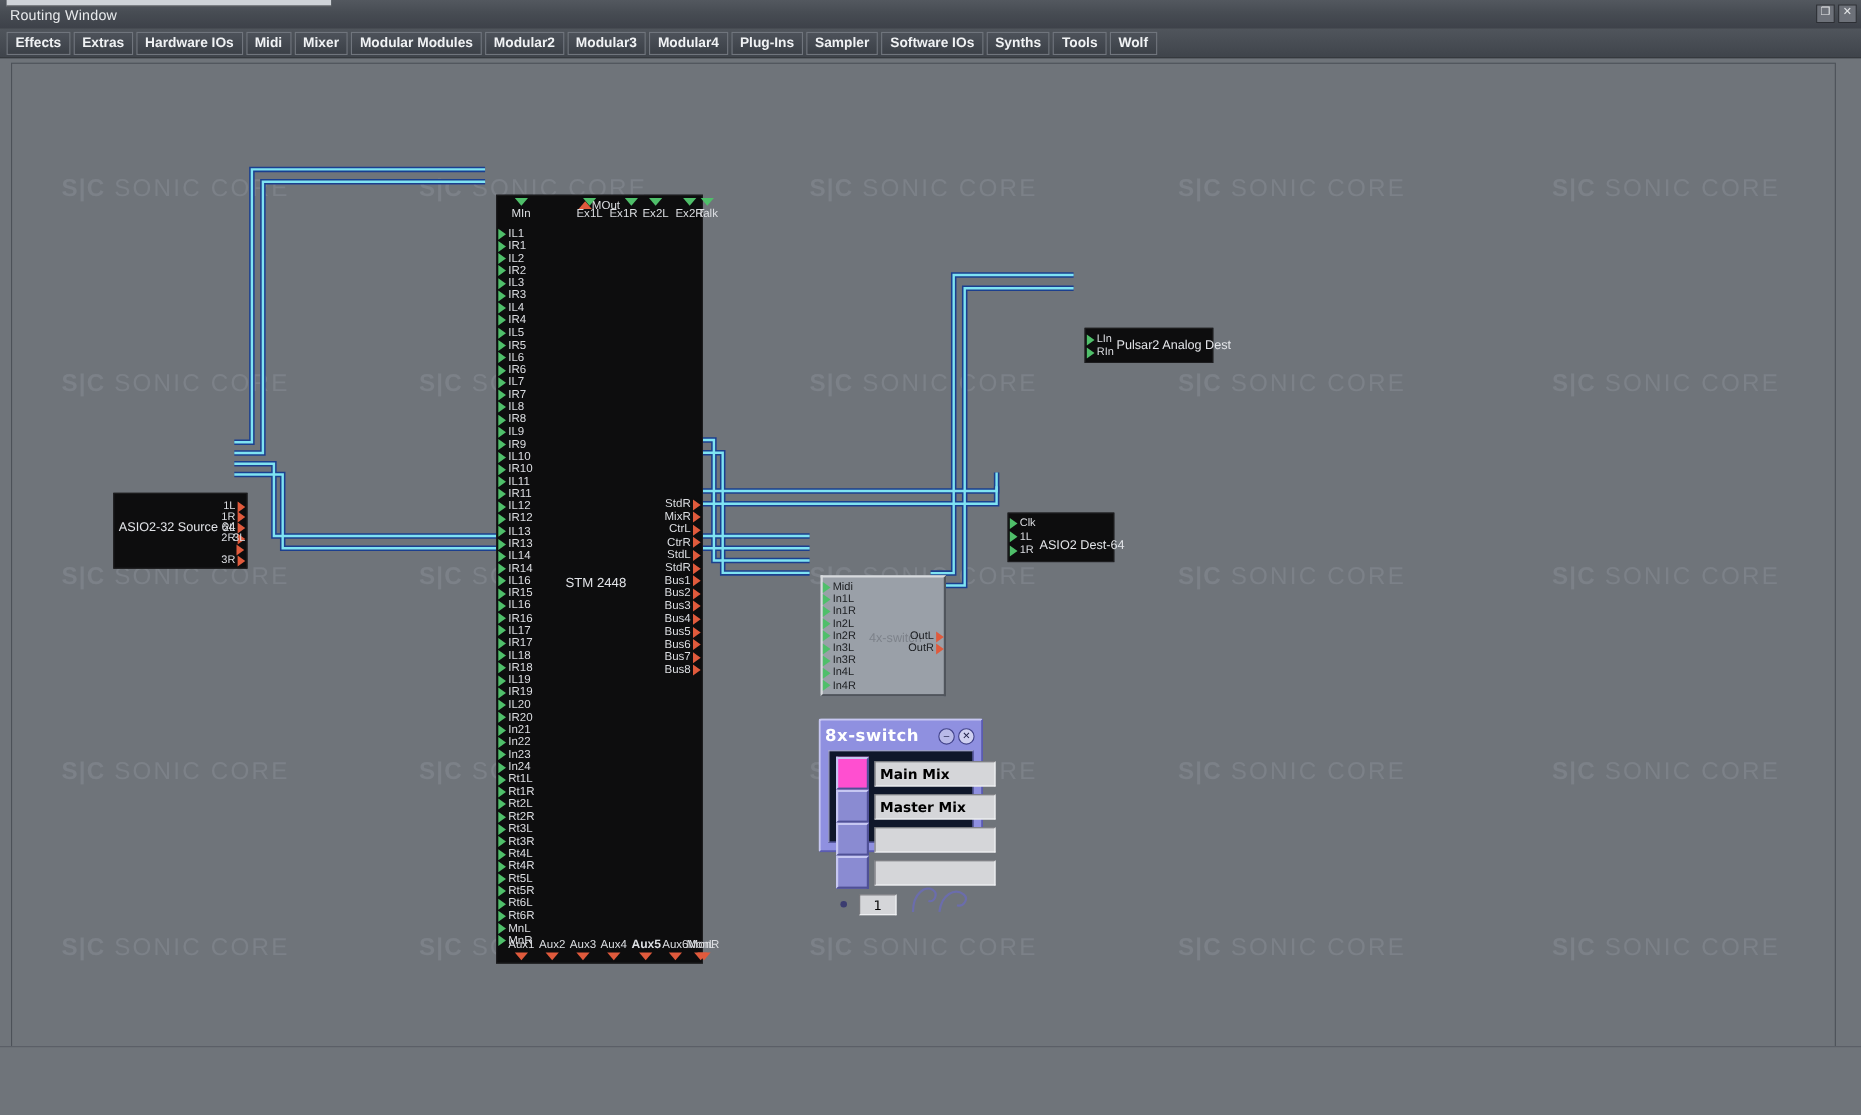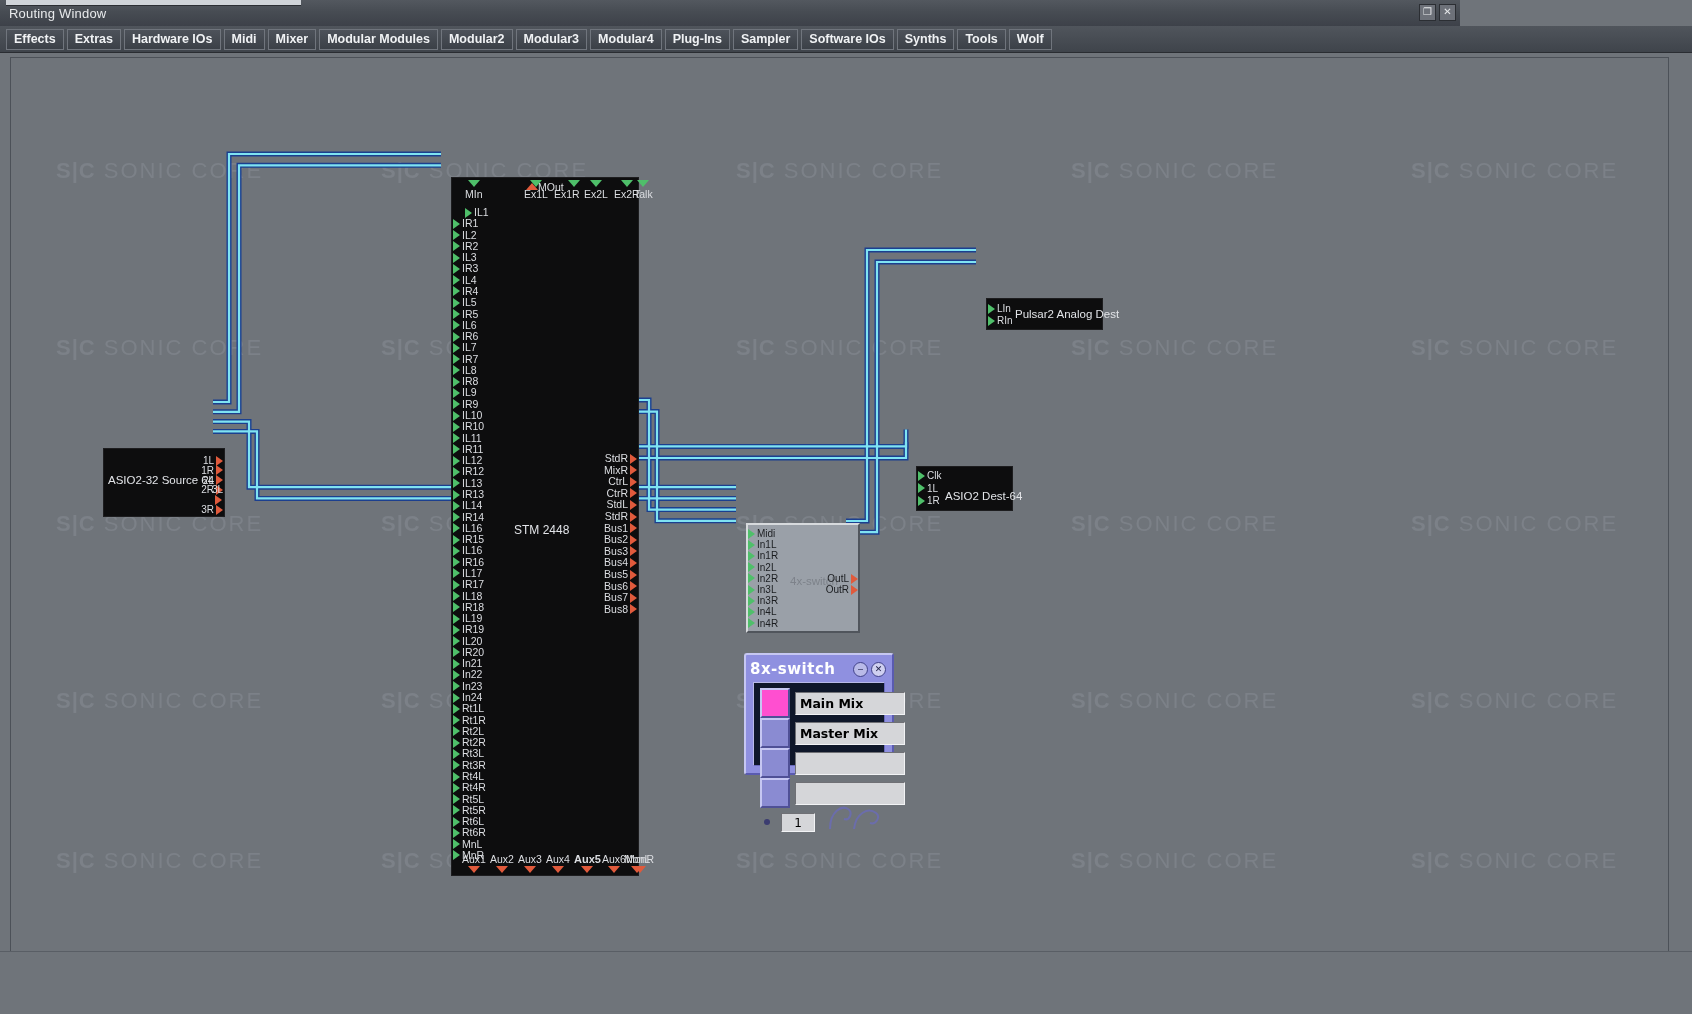--- a/index.html
+++ b/index.html
@@ -6,21 +6,21 @@
   html,body{margin:0;padding:0;background:#6b7076;}
   body{
     width:1692px;height:1014px;overflow:hidden;
     font-family:"Liberation Sans", sans-serif;
     -webkit-font-smoothing:none;
   }
   .app{position:relative;width:1692px;height:1014px;background:#6f747a;}
 
   
   .titlebar{
-    position:absolute;left:0;top:0;width:1460px;height:26px;
+    position:absolute;left:0;top:0;width:1692px;height:26px;
     background:linear-gradient(to bottom,#53585f 0%,#474c53 45%,#3d4149 100%);
     border-bottom:1px solid #2b2e33;
     display:flex;align-items:center;
   }
   .titlebar .tb-text{
     color:#e8eaec;font-size:13px;margin-left:9px;letter-spacing:.2px;
   }
   .tb-btns{position:absolute;right:4px;top:4px;display:flex;gap:3px;}
   .tb-btn{
     width:15px;height:15px;background:#6d7179;border:1px solid #2b2e33;
@@ -255,21 +255,21 @@
             <path d="M 616.0 353.6 L 646.0 353.6 L 646.0 462.8 L 725.0 462.8"></path>
             <path d="M 616.0 388.4 L 895.0 388.4 L 895.0 371.5"></path>
             <path d="M 616.0 400.0 L 895.0 400.0 L 895.0 384.0"></path>
             <path d="M 835.0 463.0 L 856.0 463.0 L 856.0 192.0 L 965.0 192.0"></path>
             <path d="M 835.0 474.2 L 866.0 474.2 L 866.0 204.0 L 965.0 204.0"></path>
           </g>
       </svg>
 
       <div class="module" id="stm2448" style="left:440px;top:119px;width:186px;height:697px;">
         <div class="mod-title" id="stm-title" style="left:62px;top:345px;">STM 2448</div>
-      <div class="port" style="left: 1px; top: 29px; margin-left: 12px;">
+      <div class="port" style="left: 1px; top: 29px;">
             <div class="tri-in"></div>
             <span class="lbl">IL1</span>
           </div>
           <div class="port" style="left: 1px; top: 40.28px;">
             <div class="tri-in"></div>
             <span class="lbl">IR1</span>
           </div>
           <div class="port" style="left: 1px; top: 51.56px;">
             <div class="tri-in"></div>
             <span class="lbl">IL2</span>

